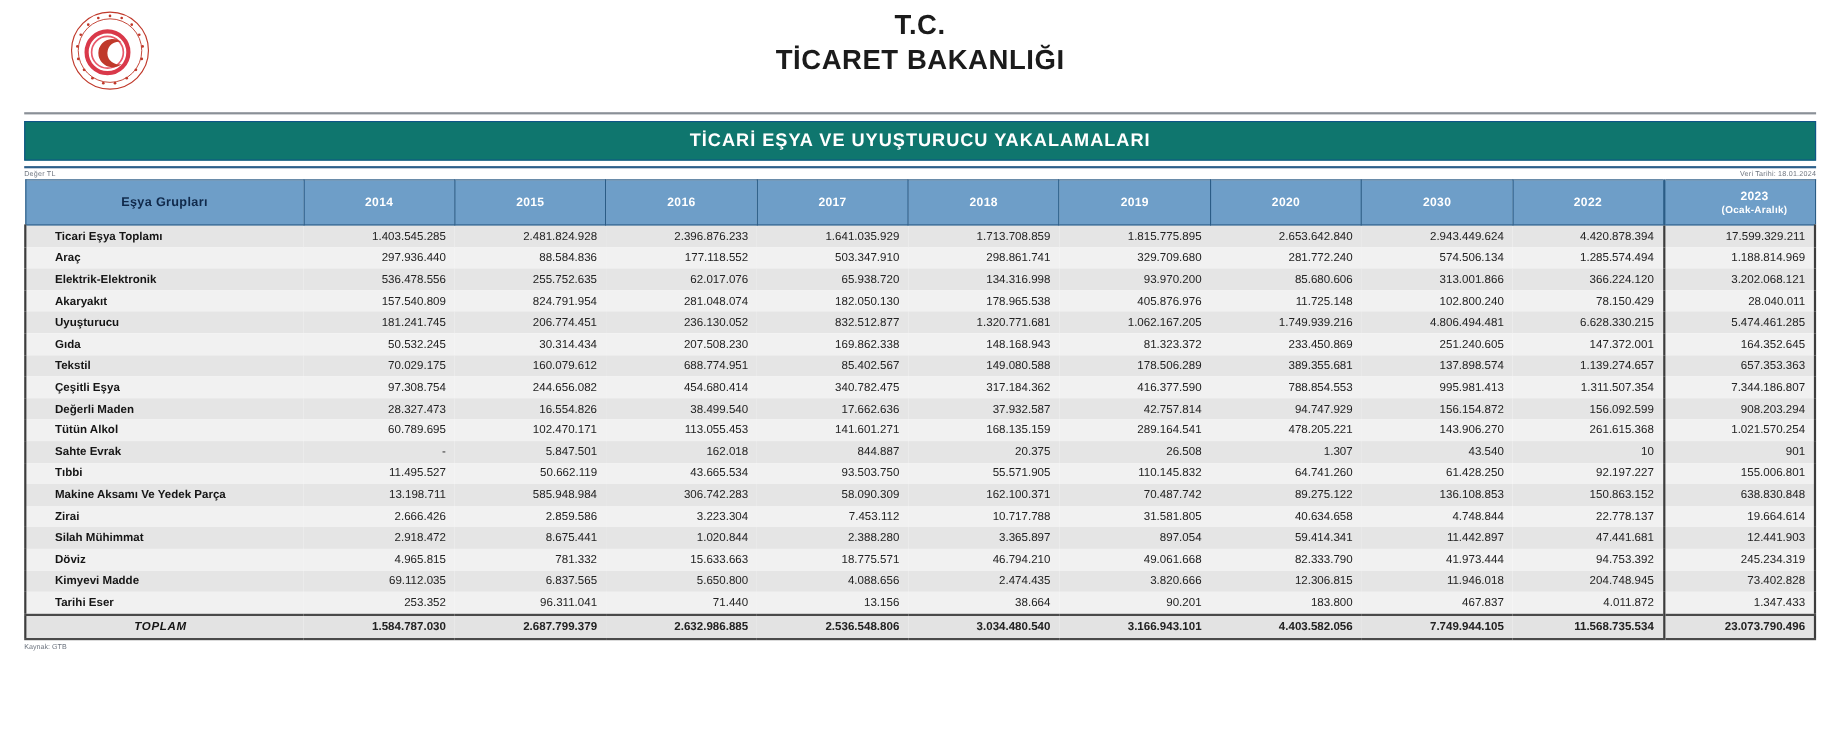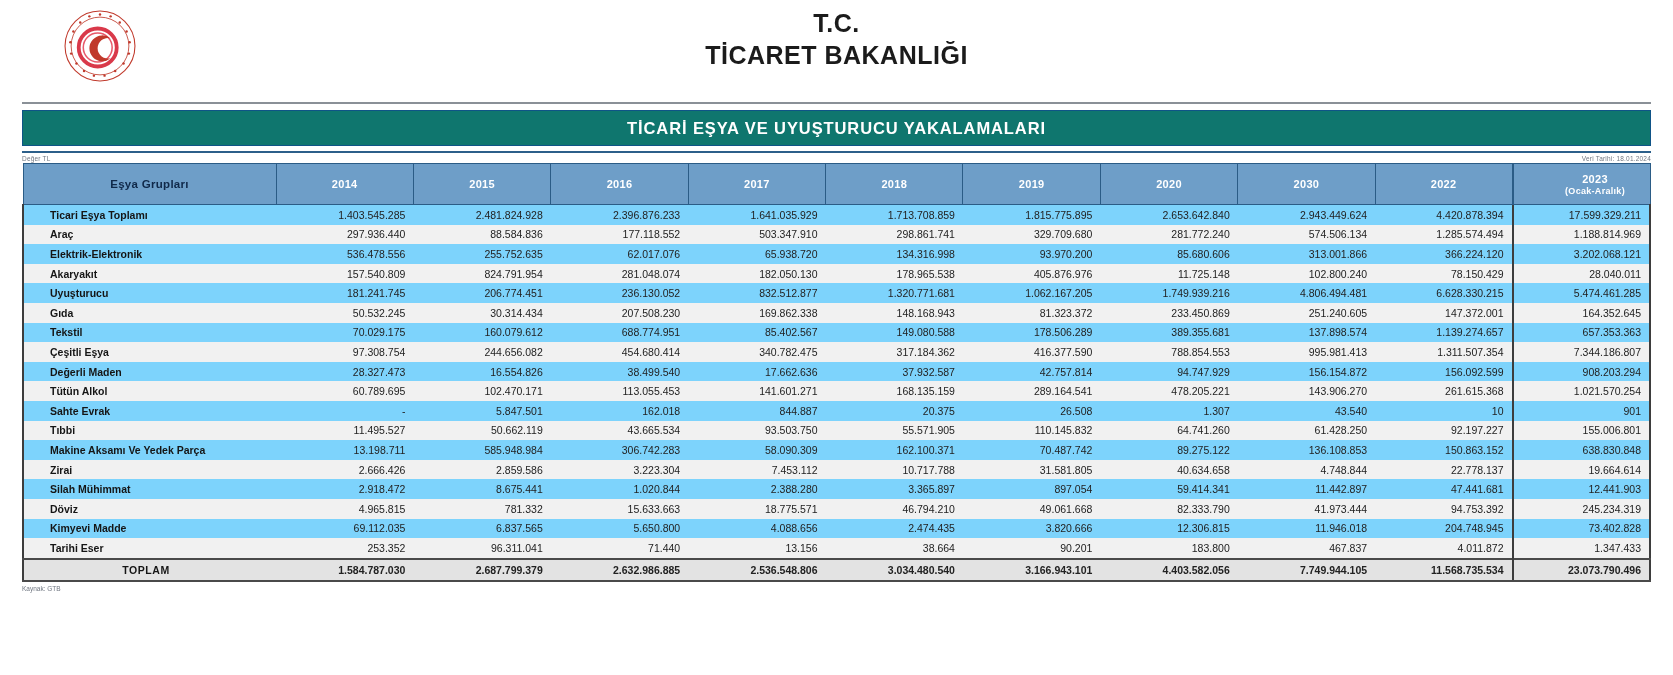--- a/index.html
+++ b/index.html
@@ -125,35 +125,36 @@
     white-space: nowrap;
     color: #222;
   }
   table.data tbody td.label {
     text-align: left;
     padding-left: 26px;
     font-weight: bold;
     font-size: 10.5px;
     color: #151515;
   }
-  table.data tbody tr.odd { background: #7dd3fc; }
+  table.data tbody tr.odd { background: #e5e5e5; }
   table.data tbody tr.even { background: #f1f1f1; }
 
   table.data tbody tr.total-row td {
     background: #e3e3e3;
     font-weight: bold;
     border-top: 2px solid #4a4a4a;
     border-bottom: 2px solid #4a4a4a;
     height: 20px;
     font-size: 10.5px;
   }
   table.data tbody tr.total-row td.label {
     text-align: center;
     padding-left: 0;
     letter-spacing: 0.6px;
+    font-style: italic;
   }
 
   
   .table-box {
     border-left: 2px solid #3d3d3d;
     border-right: 2px solid #3d3d3d;
     border-bottom: 2px solid #3d3d3d;
     border-top: none;
   }
   

